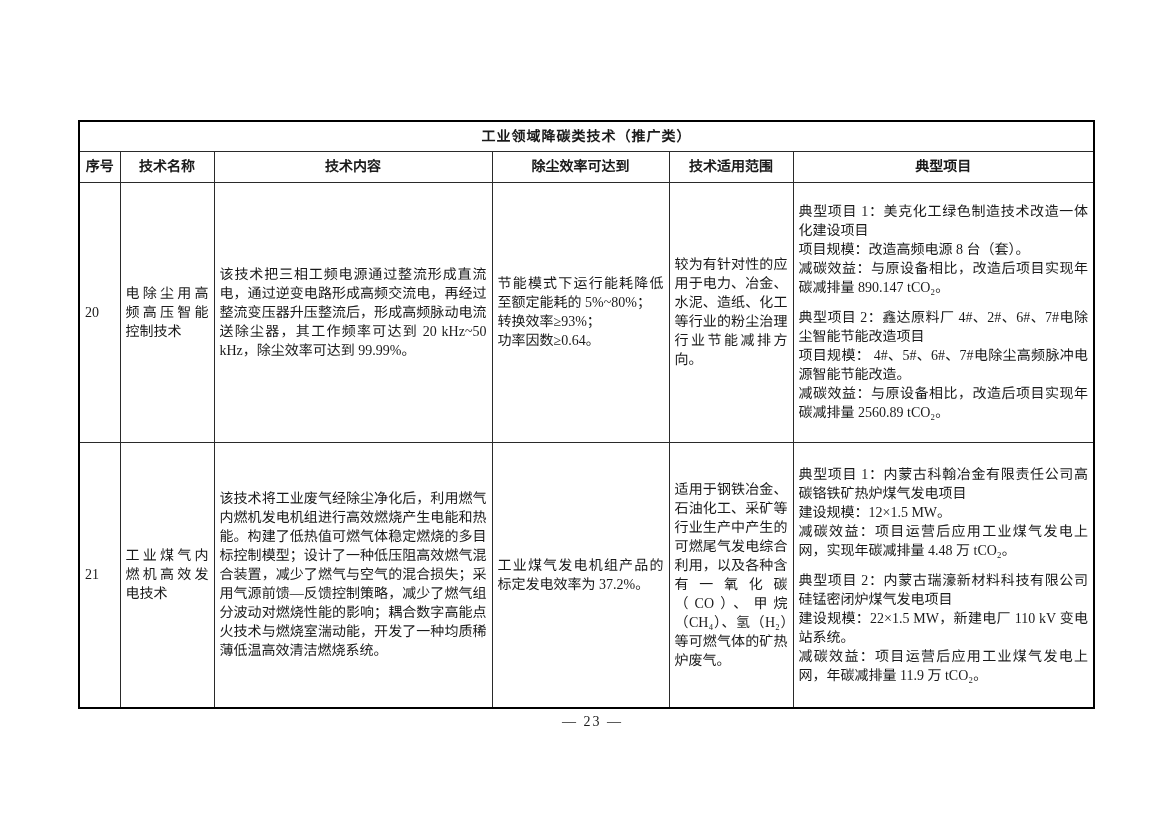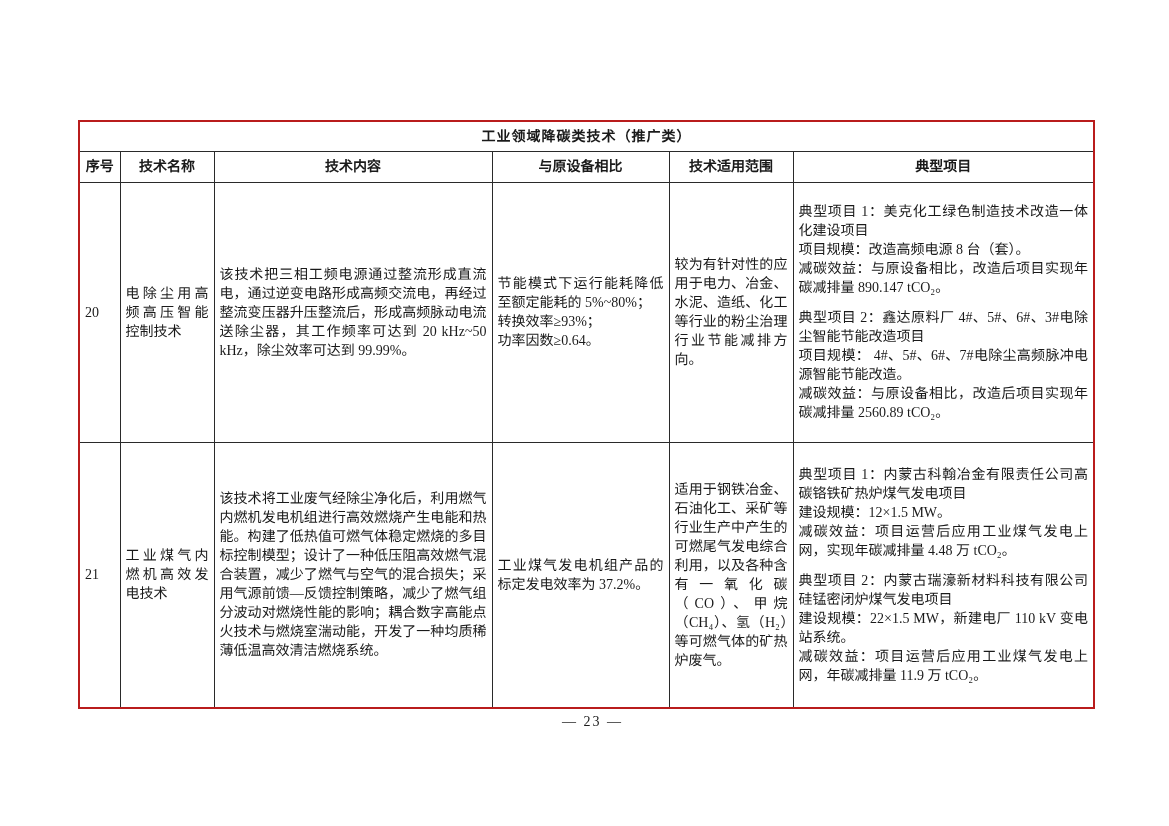--- a/index.html
+++ b/index.html
@@ -12,21 +12,21 @@
   }
   .doc-table-wrap {
     position: absolute;
     left: 78px; top: 120px;
     width: 1015px;
   }
   table.doc-table {
     width: 1015px;
     table-layout: fixed;
     border-collapse: collapse;
-    border: 2px solid #b91c1c;
+    border: 2px solid #000000;
   }
   table.doc-table td, table.doc-table th {
     border: 1px solid #2a2a2a;
     vertical-align: middle;
     font-size: 14px;
     line-height: 19px;
     padding: 3px 5px;
     overflow: hidden;
   }
   .title-cell {
@@ -83,21 +83,21 @@
       <col style="width:301px">
     </colgroup>
     <tbody>
       <tr>
         <td class="title-cell" colspan="6">工业领域降碳类技术（推广类）</td>
       </tr>
       <tr>
         <th class="col-header">序号</th>
         <th class="col-header">技术名称</th>
         <th class="col-header">技术内容</th>
-        <th class="col-header">与原设备相比</th>
+        <th class="col-header">除尘效率可达到</th>
         <th class="col-header">技术适用范围</th>
         <th class="col-header">典型项目</th>
       </tr>
 
       <tr class="tech-row-20">
         <td class="serial-cell">20</td>
         <td class="name-cell">电除尘用高频高压智能控制技术</td>
         <td class="content-cell">
           <div class="para">该技术把三相工频电源通过整流形成直流电，通过逆变电路形成高频交流电，再经过整流变压器升压整流后，形成高频脉动电流送除尘器，其工作频率可达到 20 kHz~50 kHz，除尘效率可达到 99.99%。</div>
         </td>
@@ -109,21 +109,21 @@
         <td class="scope-cell">
           <div class="para">较为有针对性的应用于电力、冶金、水泥、造纸、化工等行业的粉尘治理行业节能减排方向。</div>
         </td>
         <td class="projects-cell">
           <div class="project-group">
             <div class="para">典型项目 1：美克化工绿色制造技术改造一体化建设项目</div>
             <div class="para">项目规模：改造高频电源 8 台（套）。</div>
             <div class="para">减碳效益：与原设备相比，改造后项目实现年碳减排量 890.147 tCO₂。</div>
           </div>
           <div class="project-group">
-            <div class="para">典型项目 2：鑫达原料厂 4#、5#、6#、3#电除尘智能节能改造项目</div>
+            <div class="para">典型项目 2：鑫达原料厂 4#、2#、6#、7#电除尘智能节能改造项目</div>
             <div class="para">项目规模： 4#、5#、6#、7#电除尘高频脉冲电源智能节能改造。</div>
             <div class="para">减碳效益：与原设备相比，改造后项目实现年碳减排量 2560.89 tCO₂。</div>
           </div>
         </td>
       </tr>
 
       <tr class="tech-row-21">
         <td class="serial-cell">21</td>
         <td class="name-cell">工业煤气内燃机高效发电技术</td>
         <td class="content-cell">

